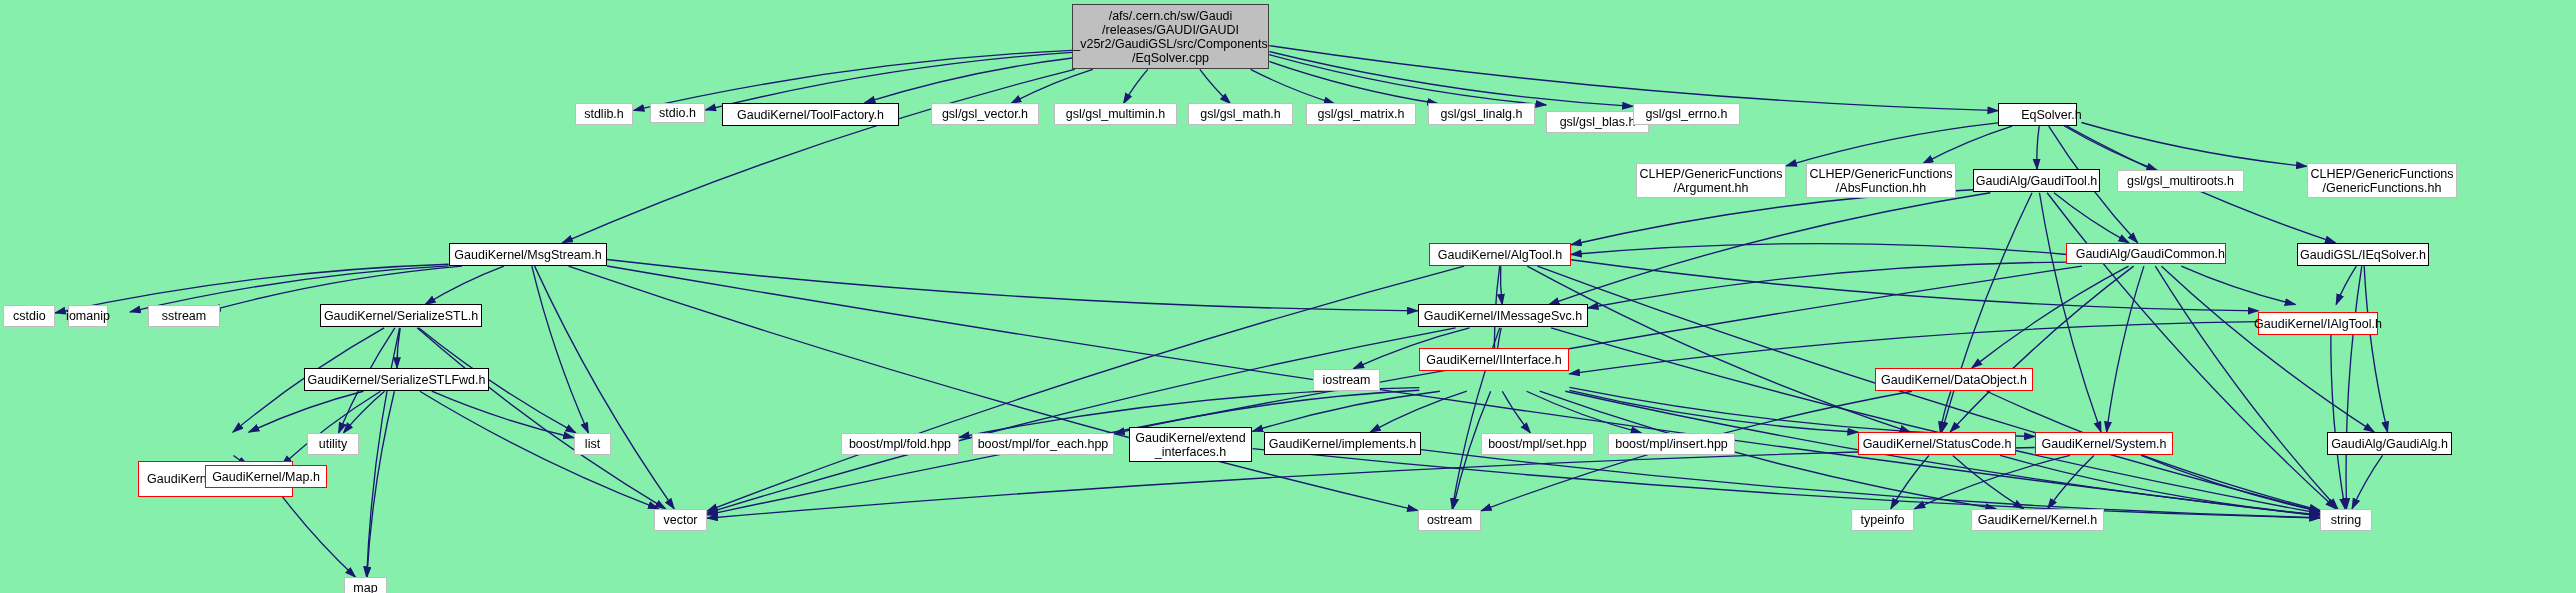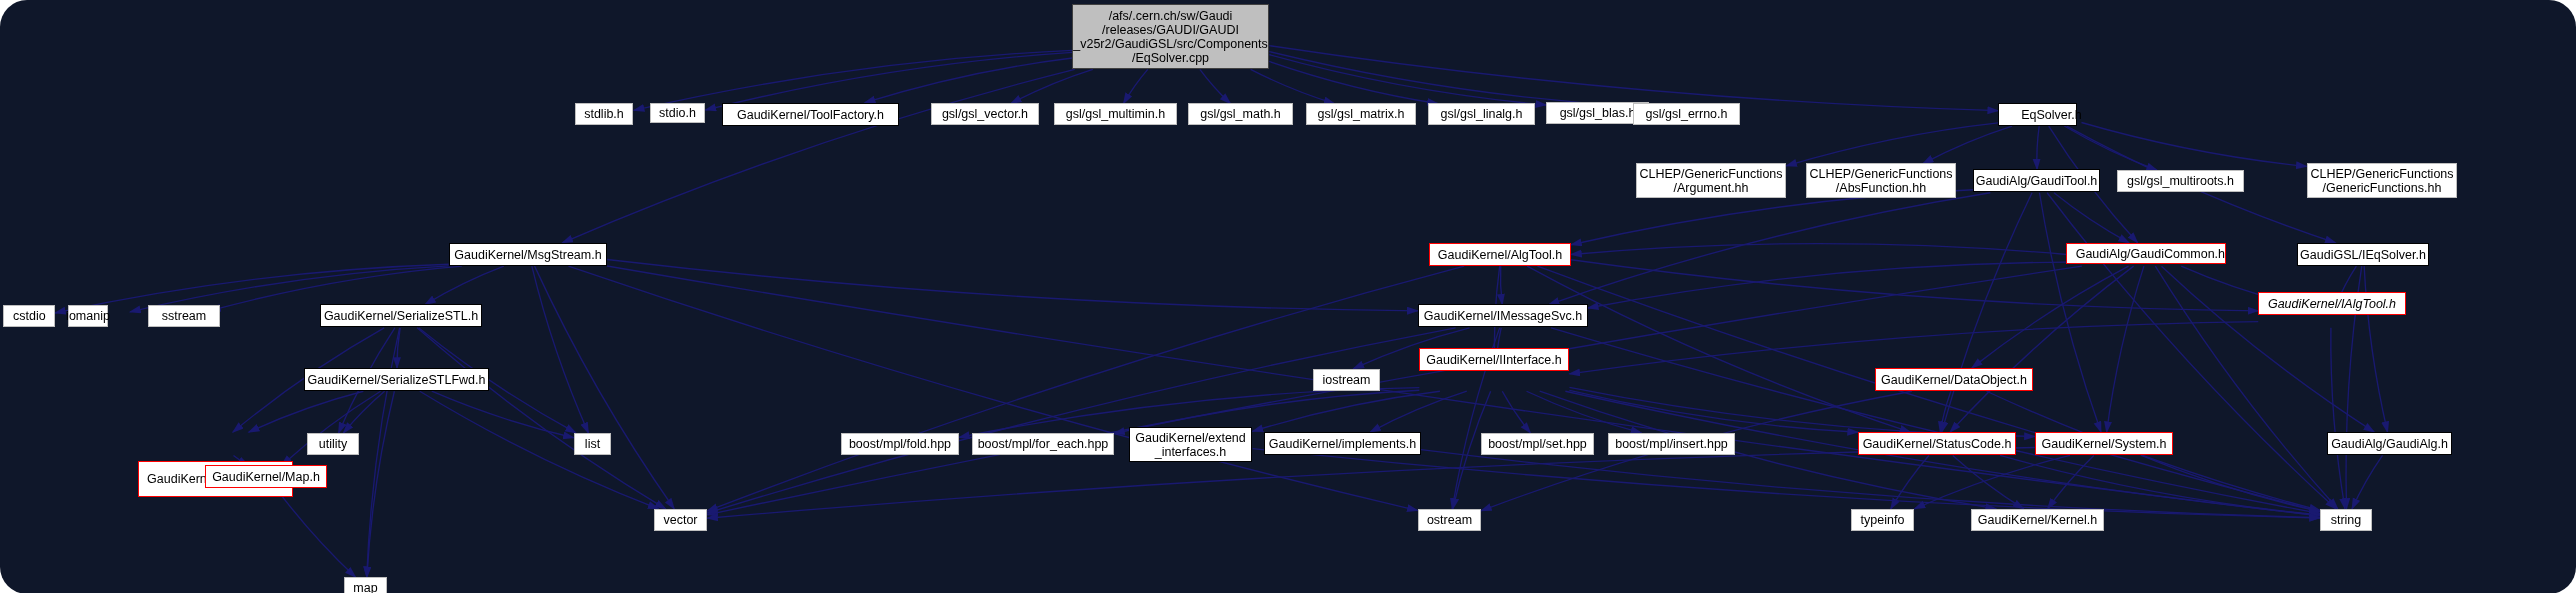--- a/index.html
+++ b/index.html
@@ -1,17 +1,17 @@
 <!DOCTYPE html>
 <html style="font-size:13.3px"><head>
 <meta charset="utf-8">
 <style>
   html,body{margin:0;padding:0;background:#ffffff;}
   body{font-family:"Liberation Sans",sans-serif;}
-  #graph{position:relative;width:2576px;height:594px;background:#0f172a;overflow:hidden;border-radius:27px;}
+  #graph{position:relative;width:2576px;height:594px;background:#86efac;overflow:hidden;}
   svg.edges{position:absolute;left:0;top:0;width:2576px;height:594px;pointer-events:none;}
   .node{position:absolute;box-sizing:border-box;display:flex;align-items:center;justify-content:center;
         text-align:center;background:#ffffff;border:0.8px solid #bfbfbf;color:#000;
         font-size:12.5px;line-height:14px;white-space:pre-line;padding:0 3.3px;}
   .node.black{border:1.7px solid #000000;}
   .node.red{border:1.7px solid #ff0000;}
   .node.root{background:#bfbfbf;border:1.7px solid #404040;}
   .node span{display:block;}
 </style>
 </head>
@@ -130,41 +130,41 @@
 _v25r2/GaudiGSL/src/Components
 /EqSolver.cpp</span></div>
       <div class="node " style="left: 575px; top: 103px; width: 58px; height: 22px;"><span>stdlib.h</span></div>
       <div class="node " style="left: 650px; top: 103px; width: 55px; height: 20px;"><span>stdio.h</span></div>
       <div class="node black" style="left: 722px; top: 103px; width: 177px; height: 23px; align-items: center;"><span>GaudiKernel/ToolFactory.h</span></div>
       <div class="node " style="left: 931px; top: 103px; width: 108px; height: 22px;"><span>gsl/gsl_vector.h</span></div>
       <div class="node " style="left: 1054px; top: 103px; width: 123px; height: 22px;"><span>gsl/gsl_multimin.h</span></div>
       <div class="node " style="left: 1188px; top: 103px; width: 105px; height: 22px;"><span>gsl/gsl_math.h</span></div>
       <div class="node " style="left: 1306px; top: 103px; width: 110px; height: 22px;"><span>gsl/gsl_matrix.h</span></div>
       <div class="node " style="left: 1428px; top: 103px; width: 107px; height: 22px;"><span>gsl/gsl_linalg.h</span></div>
-      <div class="node " style="left: 1546px; top: 102px; width: 103px; height: 22px;"><span>gsl/gsl_blas.h</span></div>
+      <div class="node " style="left: 1546px; top: 111px; width: 103px; height: 22px;"><span>gsl/gsl_blas.h</span></div>
       <div class="node " style="left: 1633px; top: 103px; width: 107px; height: 22px;"><span>gsl/gsl_errno.h</span></div>
       <div class="node black" style="left: 1998px; top: 103px; width: 79px; height: 23px; padding-left: 31px;"><span>EqSolver.h</span></div>
       <div class="node " style="left: 1636px; top: 163px; width: 150px; height: 35px;"><span>CLHEP/GenericFunctions
 /Argument.hh</span></div>
       <div class="node " style="left: 1806px; top: 163px; width: 150px; height: 35px;"><span>CLHEP/GenericFunctions
 /AbsFunction.hh</span></div>
       <div class="node black" style="left: 1973px; top: 169px; width: 127px; height: 23px;"><span>GaudiAlg/GaudiTool.h</span></div>
       <div class="node " style="left: 2117px; top: 170px; width: 127px; height: 22px;"><span>gsl/gsl_multiroots.h</span></div>
       <div class="node " style="left: 2307px; top: 163px; width: 150px; height: 35px;"><span>CLHEP/GenericFunctions
 /GenericFunctions.hh</span></div>
       <div class="node black" style="left: 449px; top: 243px; width: 158px; height: 23px;"><span>GaudiKernel/MsgStream.h</span></div>
       <div class="node red" style="left: 1429px; top: 243px; width: 142px; height: 23px;"><span>GaudiKernel/AlgTool.h</span></div>
       <div class="node red" style="left: 2066px; top: 243px; width: 160px; height: 21px; padding-left: 12px;"><span>GaudiAlg/GaudiCommon.h</span></div>
       <div class="node black" style="left: 2297px; top: 243px; width: 132px; height: 23px;"><span>GaudiGSL/IEqSolver.h</span></div>
       <div class="node " style="left: 3.3px; top: 305px; width: 52px; height: 22px;"><span>cstdio</span></div>
       <div class="node " style="left: 68px; top: 305px; width: 40px; height: 22px;"><span>iomanip</span></div>
       <div class="node " style="left: 148px; top: 305px; width: 72px; height: 22px;"><span>sstream</span></div>
       <div class="node black" style="left: 320px; top: 304px; width: 162px; height: 23px;"><span>GaudiKernel/SerializeSTL.h</span></div>
       <div class="node black" style="left: 1418px; top: 304px; width: 170px; height: 23px;"><span>GaudiKernel/IMessageSvc.h</span></div>
-      <div class="node red" style="left: 2258px; top: 292px; width: 148px; height: 23px; font-style: italic;"><span>GaudiKernel/IAlgTool.h</span></div>
+      <div class="node red" style="left: 2258px; top: 312px; width: 120px; height: 23px;"><span>GaudiKernel/IAlgTool.h</span></div>
       <div class="node black" style="left: 304px; top: 368px; width: 185px; height: 23px;"><span>GaudiKernel/SerializeSTLFwd.h</span></div>
       <div class="node " style="left: 1289px; top: 369px; width: 67px; height: 22px; margin-left: 24px;"><span>iostream</span></div>
       <div class="node red" style="left: 1419px; top: 348px; width: 150px; height: 23px;"><span>GaudiKernel/IInterface.h</span></div>
       <div class="node red" style="left: 1875px; top: 368px; width: 158px; height: 23px;"><span>GaudiKernel/DataObject.h</span></div>
       <div class="node red" style="left: 138px; top: 432px; width: 155px; height: 36px; margin-top: 29px;"><span>GaudiKernel/HashMap.h</span></div>
       <div class="node " style="left: 307px; top: 433px; width: 52px; height: 22px;"><span>utility</span></div>
       <div class="node " style="left: 574px; top: 433px; width: 37px; height: 22px;"><span>list</span></div>
       <div class="node " style="left: 841px; top: 433px; width: 118px; height: 22px;"><span>boost/mpl/fold.hpp</span></div>
       <div class="node " style="left: 972px; top: 433px; width: 142px; height: 22px;"><span>boost/mpl/for_each.hpp</span></div>
       <div class="node black" style="left: 1129px; top: 427px; width: 123px; height: 35px;"><span>GaudiKernel/extend

